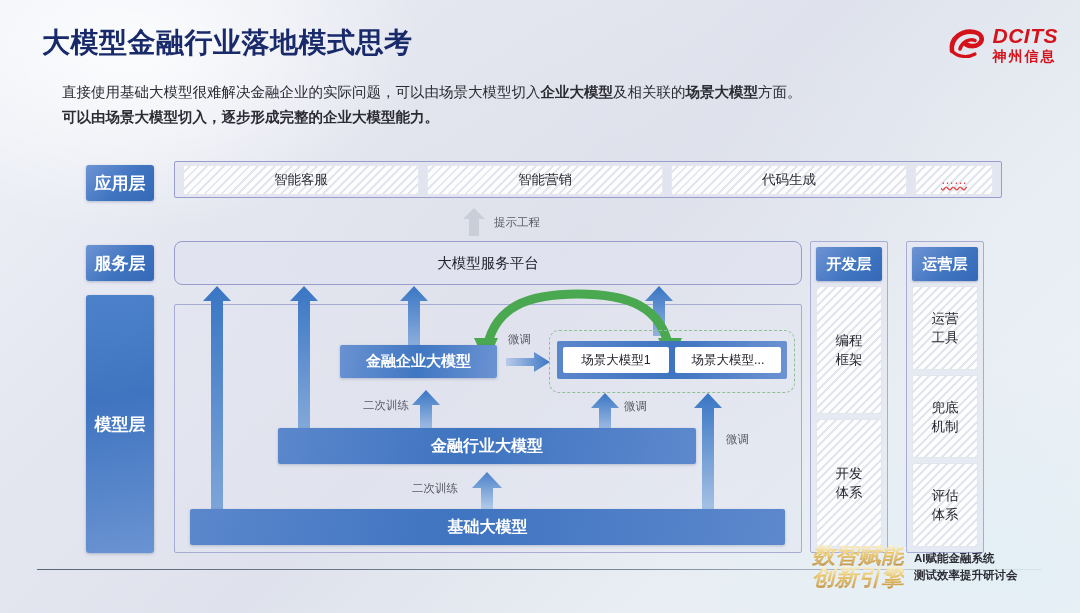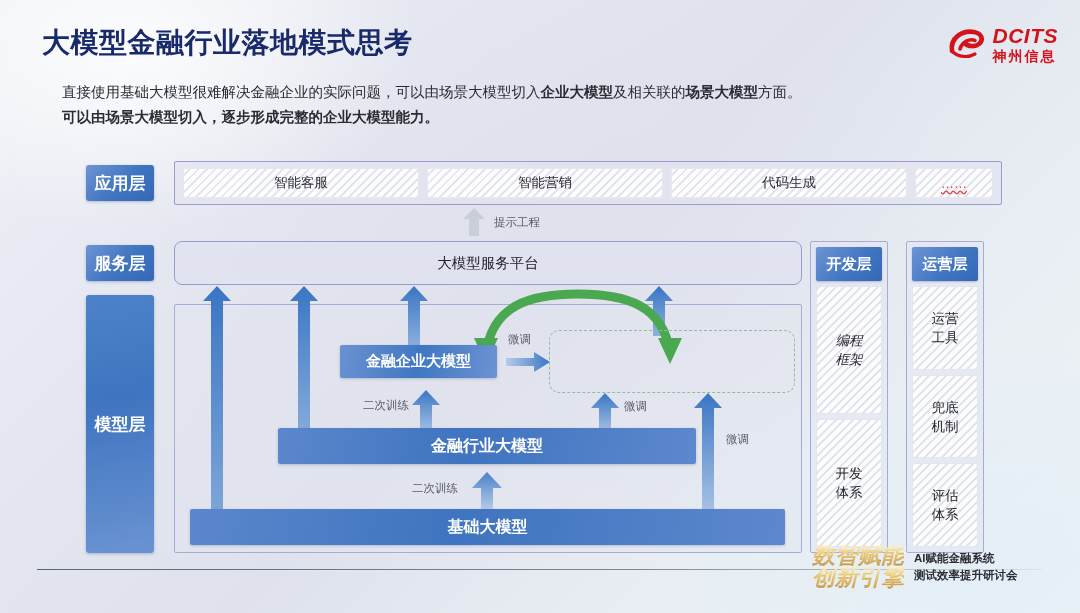--- a/index.html
+++ b/index.html
@@ -42,21 +42,21 @@
     color:#fff; font-weight:bold; border-radius:3px;
     box-shadow:0 1px 3px rgba(40,60,110,.3);
   }
   #pill-app  { left:86px; top:165px; width:68px; height:36px; font-size:17px; }
   #pill-svc  { left:86px; top:245px; width:68px; height:36px; font-size:17px; }
   #pill-model{ left:86px; top:295px; width:68px; height:258px; font-size:17px;
                background:linear-gradient(170deg,#4d82cb 0%,#3f74c0 40%,#6a93d2 100%); }
 
   
   #app-box {
-    position:absolute; left:174px; top:161px; width:828px; height:44px;
+    position:absolute; left:174px; top:161px; width:828px; height:37px;
     border:1.3px solid #9a9ccb; background:rgba(226,228,240,.75); border-radius:2px;
     display:flex; align-items:center; padding:0 8px; gap:8px;
   }
   .hatch {
     background-color:#fdfdfd;
     background-image:repeating-linear-gradient(-45deg,
       rgba(205,210,225,.55) 0 2px, rgba(255,255,255,0) 2px 6px);
   }
   .app-item {
     height:30px; display:flex; align-items:center; justify-content:center;
@@ -263,20 +263,24 @@
         <stop offset="0" stop-color="#b9cbe8"></stop>
             <stop offset="1" stop-color="#3a76c4"></stop>
       </linearGradient>
         </defs>
       <polygon points="0,6 28,6 28,0 44,10 28,20 28,14 0,14" fill="url(#gh1)"></polygon>
     </svg>
   </span>
   <span class="lbl" style="left:508px; top:332px;">微调</span>
 
   <div id="scene-dash"></div>
+  <div id="scene-blue">
+    <div class="scene-item">场景大模型1</div>
+    <div class="scene-item">场景大模型...</div>
+  </div>
 
   <span class="uparrow" style="left:591px; top:393px;">
     <svg width="28" height="36" viewBox="0 0 28 36">
       <defs>
           <linearGradient id="ga5" x1="0" y1="0" x2="0" y2="1">
         <stop offset="0" stop-color="#3a76c4"></stop>
             <stop offset="1" stop-color="#9dbbe2"></stop>
       </linearGradient>
         </defs>
       <polygon points="14,0 28,15 20,15 20,36 8,36 8,15 0,15" fill="url(#ga5)"></polygon>
@@ -322,21 +326,21 @@
         </defs>
       <polygon points="15,0 30,16 21,16 21,37 9,37 9,16 0,16" fill="url(#ga8)"></polygon>
     </svg>
   </span>
   <span class="lbl" style="left:412px; top:481px;">二次训练</span>
 
   <div class="bluebar" id="base-model">基础大模型</div>
 
   <div class="rpanel" id="dev-panel">
     <div class="rpill">开发层</div>
-    <div class="rcell hatch" style="white-space:pre-line;font-style:italic;">编程
+    <div class="rcell hatch" style="white-space:pre-line;">编程
 框架</div>
     <div class="rcell hatch" style="white-space:pre-line;">开发
 体系</div>
   </div>
 
   <div class="rpanel" id="ops-panel">
     <div class="rpill">运营层</div>
     <div class="rcell hatch" style="white-space:pre-line;">运营
 工具</div>
     <div class="rcell hatch" style="white-space:pre-line;">兜底

